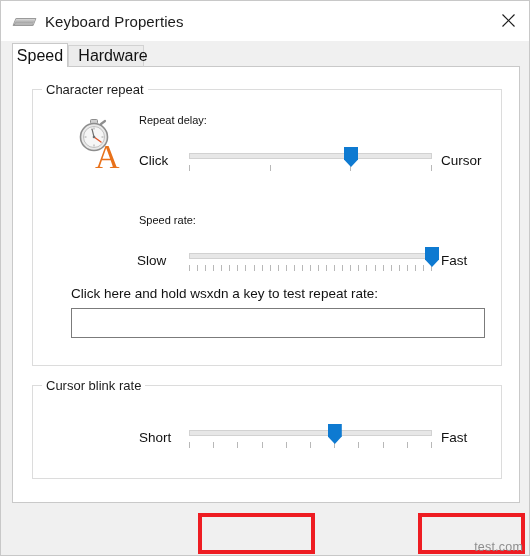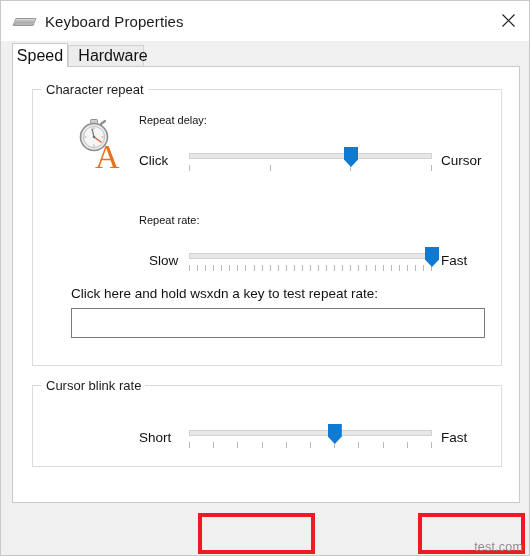--- a/index.html
+++ b/index.html
@@ -145,21 +145,21 @@
     color: #1b1b1b;
     font-family: "Liberation Sans", sans-serif;
     white-space: nowrap;
   }
   #group-character-repeat {
     left: 19px; top: 22px;
     width: 470px; height: 277px;
   }
   #group-cursor-blink {
     left: 19px; top: 318px;
-    width: 470px; height: 82px; text-align: center;
+    width: 470px; height: 94px; text-align: center;
   }
 
   
   .icon-stopwatch-a {
     position: absolute;
     left: 37px; top: 28px;
     width: 56px; height: 52px;
   }
   .icon-aa {
     position: absolute;
@@ -336,22 +336,22 @@
             <div class="tick" style="left: 0px;"></div>
             <div class="tick" style="left: 80.6667px;"></div>
             <div class="tick" style="left: 161.333px;"></div>
             <div class="tick" style="left: 242px;"></div>
           </div>
         <div class="thumb" style="left: 162px;"></div>
       </div>
       <div class="row-max" style="left:408px; top:63px;">Cursor</div>
 
 
-      <div class="row-title" style="left:106px; top:124px;">Repeat rate:</div>
-      <div class="row-min" style="left:116px; top:163px;">Slow</div>
+      <div class="row-title" style="left:106px; top:124px;">Speed rate:</div>
+      <div class="row-min" style="left:104px; top:163px;">Slow</div>
       <div class="slider" id="slider-repeat-rate" style="left:156px; top:155px; width:243px;">
         <div class="track"></div>
         <div class="ticks">
             <div class="tick" style="left: 0px;"></div>
             <div class="tick" style="left: 8.06667px;"></div>
             <div class="tick" style="left: 16.1333px;"></div>
             <div class="tick" style="left: 24.2px;"></div>
             <div class="tick" style="left: 32.2667px;"></div>
             <div class="tick" style="left: 40.3333px;"></div>
             <div class="tick" style="left: 48.4px;"></div>

